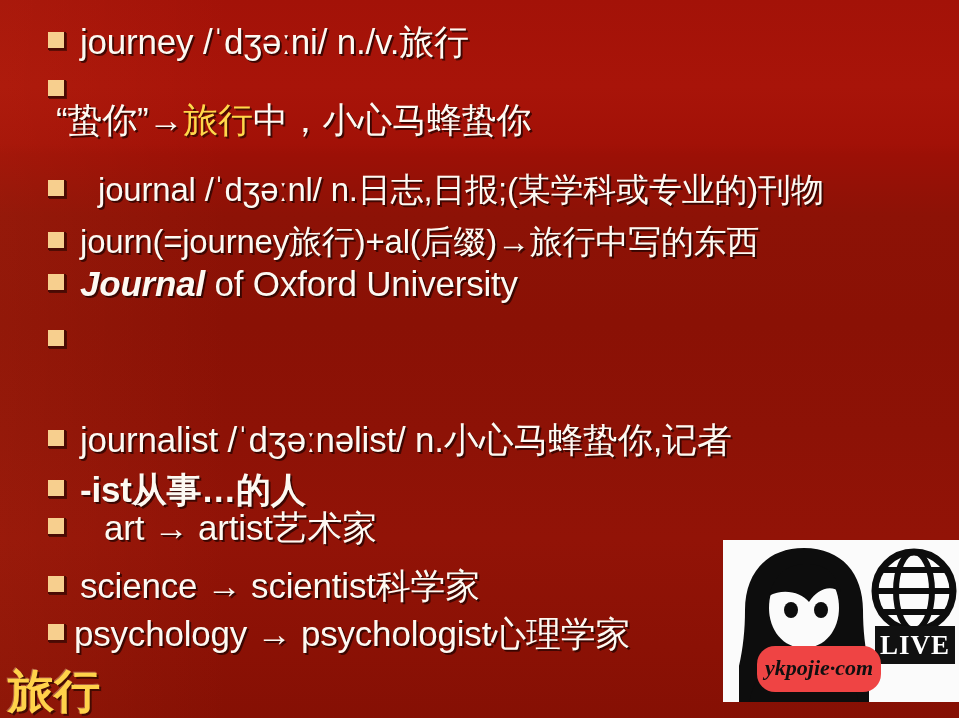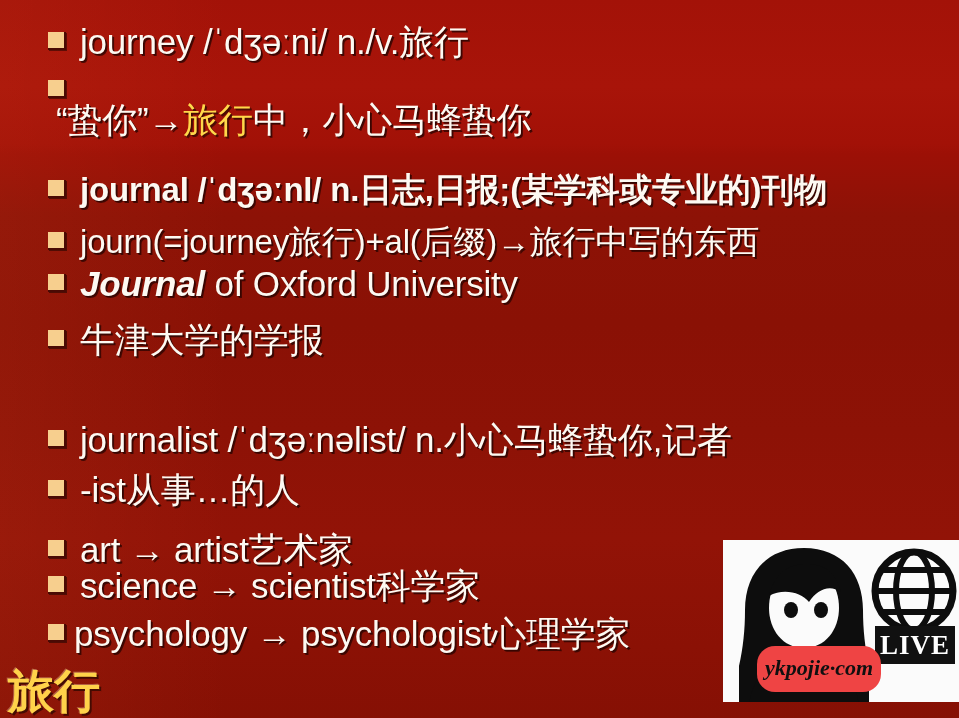--- a/index.html
+++ b/index.html
@@ -164,43 +164,42 @@
       <div class="line" style="top: 20px;">
         <div class="bullet" style="margin-left: 28px;"></div>
         <div class="txt" style="margin-left: 14px;"><span>journey  /ˈdʒəːni/  n./v.旅行</span></div>
       </div>
       <div class="line" style="top: 68px; flex-direction: column;">
         <div class="bullet" style="margin-left: 28px;"></div>
         <div class="txt" style="margin-left: 36px;"><span>“蛰你”→</span><span class="hl">旅行</span><span>中，小心马蜂蛰你</span></div>
       </div>
       <div class="line" style="top: 168px;">
         <div class="bullet" style="margin-left: 28px;"></div>
-        <div class="txt small" style="margin-left: 14px; font-weight: bold;"><span>journal  /ˈdʒəːnl/ n.日志,日报;(某学科或专业的)刊物</span></div>
+        <div class="txt small" style="margin-left: 32px;"><span>journal  /ˈdʒəːnl/ n.日志,日报;(某学科或专业的)刊物</span></div>
       </div>
       <div class="line" style="top: 220px;">
         <div class="bullet" style="margin-left: 28px;"></div>
         <div class="txt small" style="margin-left: 14px;"><span>journ(=journey旅行)+al(后缀)→旅行中写的东西</span></div>
       </div>
       <div class="line" style="top: 262px;">
         <div class="bullet" style="margin-left: 28px;"></div>
         <div class="txt" style="margin-left: 14px;"><span class="ital">Journal</span><span> of Oxford University</span></div>
       </div>
       <div class="line" style="top: 318px;">
         <div class="bullet" style="margin-left: 28px;"></div>
-        <div class="txt" style="margin-left: 14px;"><span>牛津大学的学报</span></div>
       </div>
       <div class="line" style="top: 418px;">
         <div class="bullet" style="margin-left: 28px;"></div>
         <div class="txt" style="margin-left: 14px;"><span>journalist  /ˈdʒəːnəlist/  n.小心马蜂蛰你,记者</span></div>
       </div>
-      <div class="line" style="top: 468px;">
+      <div class="line" style="top: 468px; font-weight: bold;">
         <div class="bullet" style="margin-left: 28px;"></div>
         <div class="txt" style="margin-left: 14px;"><span>-ist从事…的人</span></div>
       </div>
-      <div class="line" style="top: 528px;">
+      <div class="line" style="top: 506px; gap: 24px;">
         <div class="bullet" style="margin-left: 28px;"></div>
         <div class="txt" style="margin-left: 14px;"><span>art → artist艺术家</span></div>
       </div>
       <div class="line" style="top: 564px;">
         <div class="bullet" style="margin-left: 28px;"></div>
         <div class="txt" style="margin-left: 14px;"><span>science → scientist科学家</span></div>
       </div>
       <div class="line" style="top: 612px;">
         <div class="bullet" style="margin-left: 28px;"></div>
         <div class="txt" style="margin-left: 8px;"><span>psychology → psychologist心理学家</span></div>

